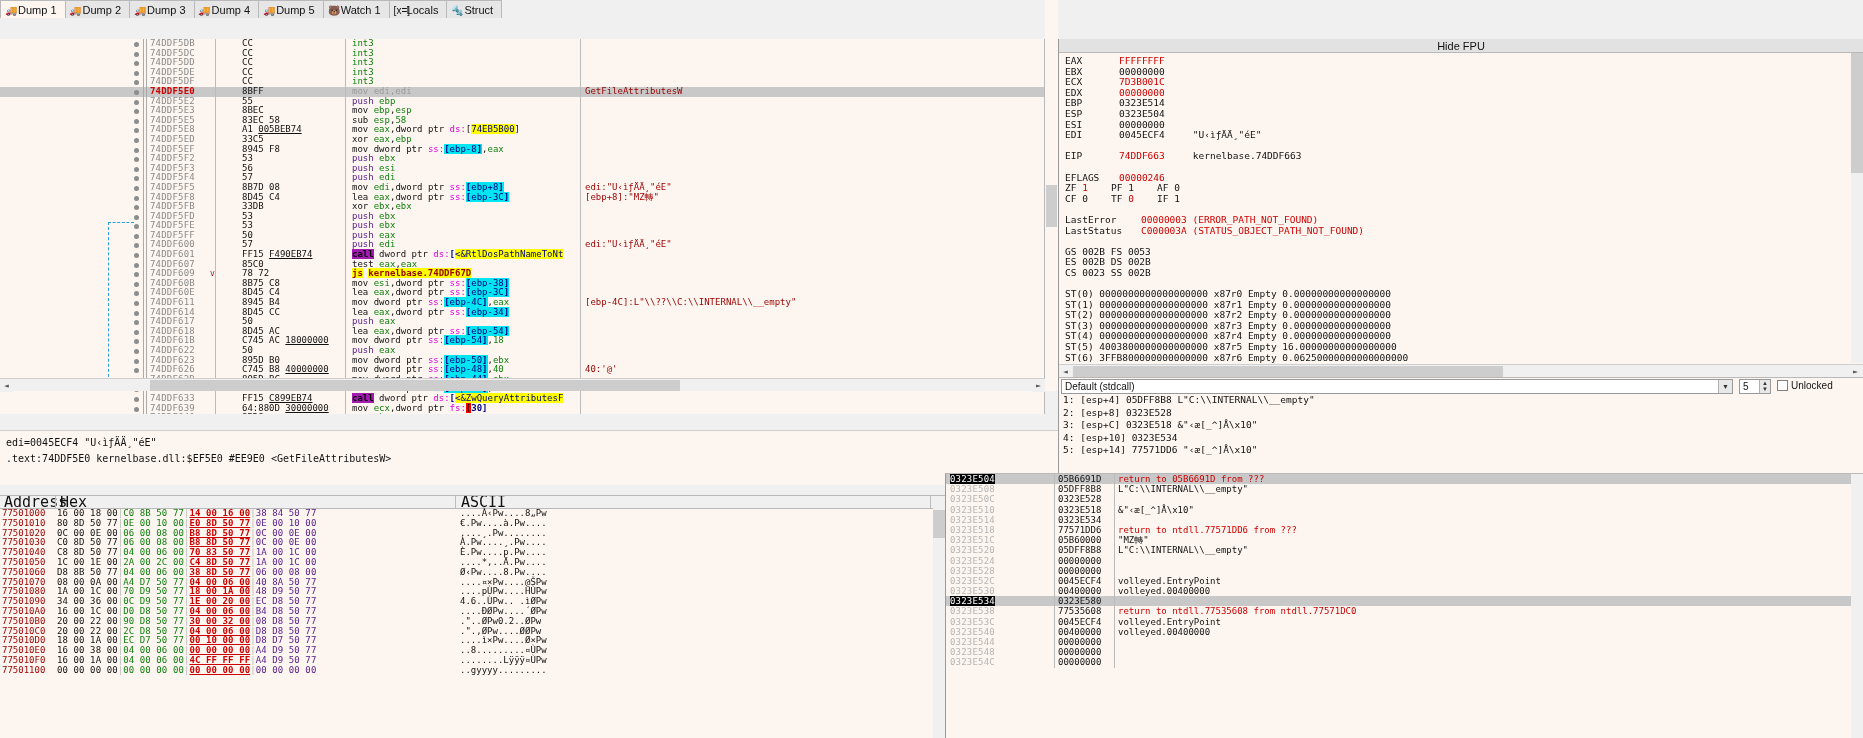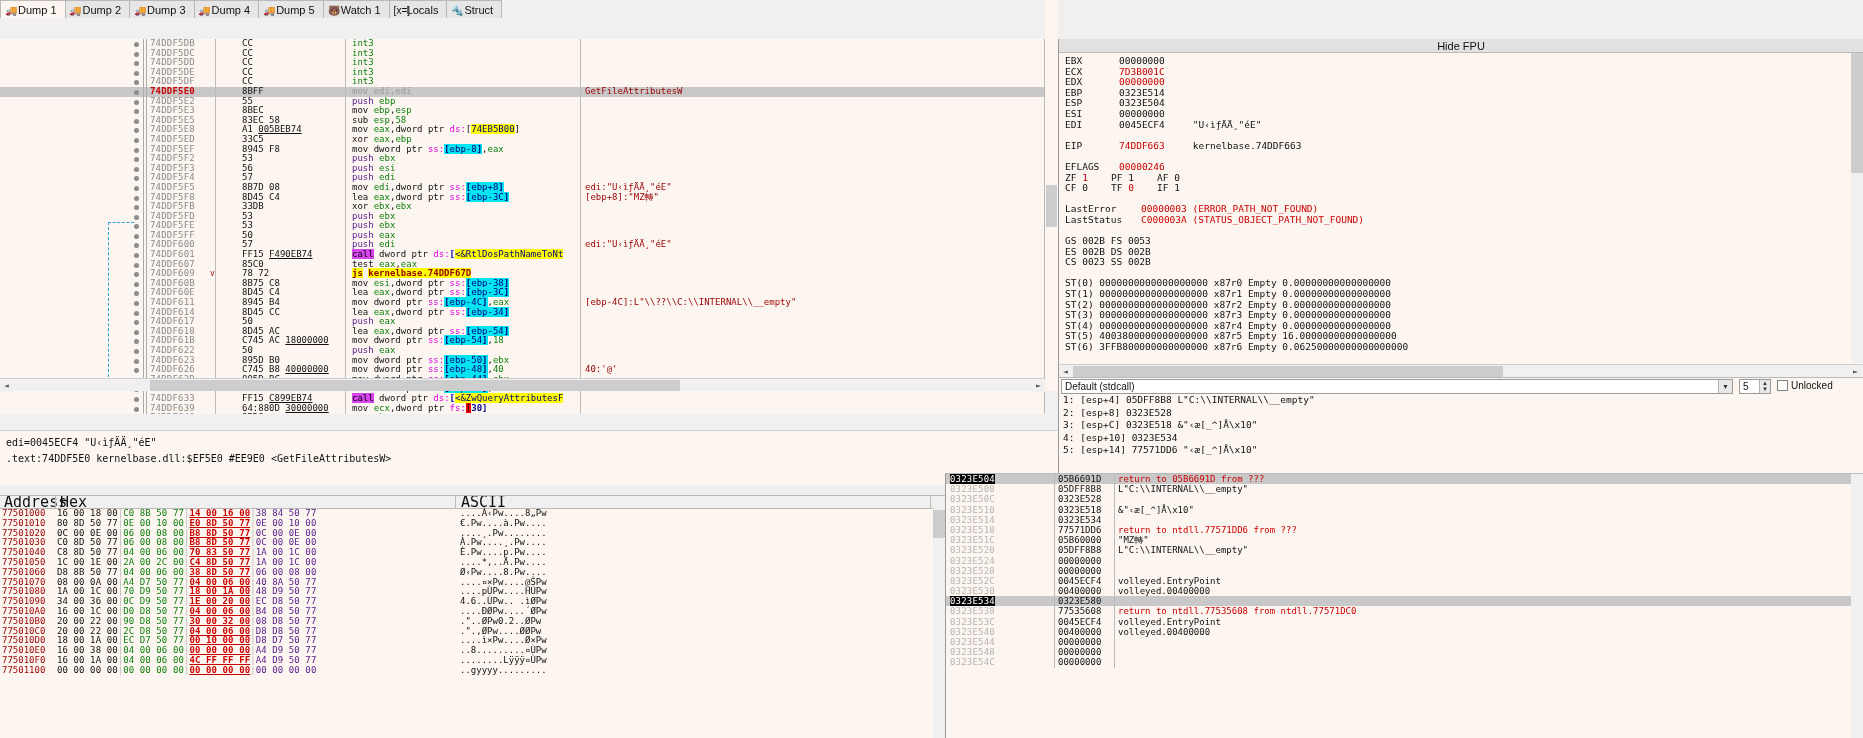--- a/index.html
+++ b/index.html
@@ -44,21 +44,21 @@
   .bytes { position: absolute; left: 242px; color: #111; }
   .bytes u { text-decoration: underline; }
   .sep2 { position: absolute; left: 345px; top: 0; width: 1px; height: 100%; background: #bbb; }
   .ins { position: absolute; left: 352px; color: #111; text-align: right; }
   .sep3 { position: absolute; left: 580px; top: 0; width: 1px; height: 100%; background: #bbb; }
   .cmt { position: absolute; left: 585px; color: #9a0000; }
 
   
   .m-mov { color: #111; }
   .m-push { color: #551a8b; }
-  .m-call { background: #d946ef; color: #000; font-weight: normal; }
+  .m-call { background: #a21caf; color: #000; font-weight: bold; }
   .m-jmp { background: #ffff00; color: #990000; font-weight: bold; }
   .m-int { color: #0d7f0d; }
   .reg { color: #0d7f0d; }
   .seg { color: #e000e0; }
   .mem { background: #00e5f0; color: #000080; }
   .memb { color: #000080; font-weight: bold; }
   .imm { color: #0d7f0d; }
   .sym { background: #ffff00; color: #000080; }
   .jtgt { background: #ffff00; color: #990000; font-weight: bold; }
   .grayins { color: #9a9a9a; }
@@ -768,20 +768,21 @@
         </div>
       </div>
     <div id="dump-vscroll">
       <div id="dump-vthumb"></div>
     </div>
   </div>
 
   <div class="panel" id="regpanel">
     <div id="regtitle">Hide FPU</div>
     <div id="reg-body" style="padding-top:3px;">
+        <div class="reg-line"><span class="rname">EAX</span><span class="rval red">FFFFFFFF</span></div>
         <div class="reg-line"><span class="rname">EBX</span><span class="rval">00000000</span></div>
         <div class="reg-line"><span class="rname">ECX</span><span class="rval red">7D3B001C</span></div>
         <div class="reg-line"><span class="rname">EDX</span><span class="rval red">00000000</span></div>
         <div class="reg-line"><span class="rname">EBP</span><span class="rval">0323E514</span></div>
         <div class="reg-line"><span class="rname">ESP</span><span class="rval">0323E504</span></div>
         <div class="reg-line"><span class="rname">ESI</span><span class="rval">00000000</span></div>
         <div class="reg-line"><span class="rname">EDI</span><span class="rval">0045ECF4</span><span class="rcmt">"U‹ìƒÄÄ¸"éE"</span></div>
         <div class="reg-line">&nbsp;</div>
         <div class="reg-line"><span class="rname">EIP</span><span class="rval red">74DDF663</span><span class="rcmt">kernelbase.74DDF663</span></div>
         <div class="reg-line">&nbsp;</div>

